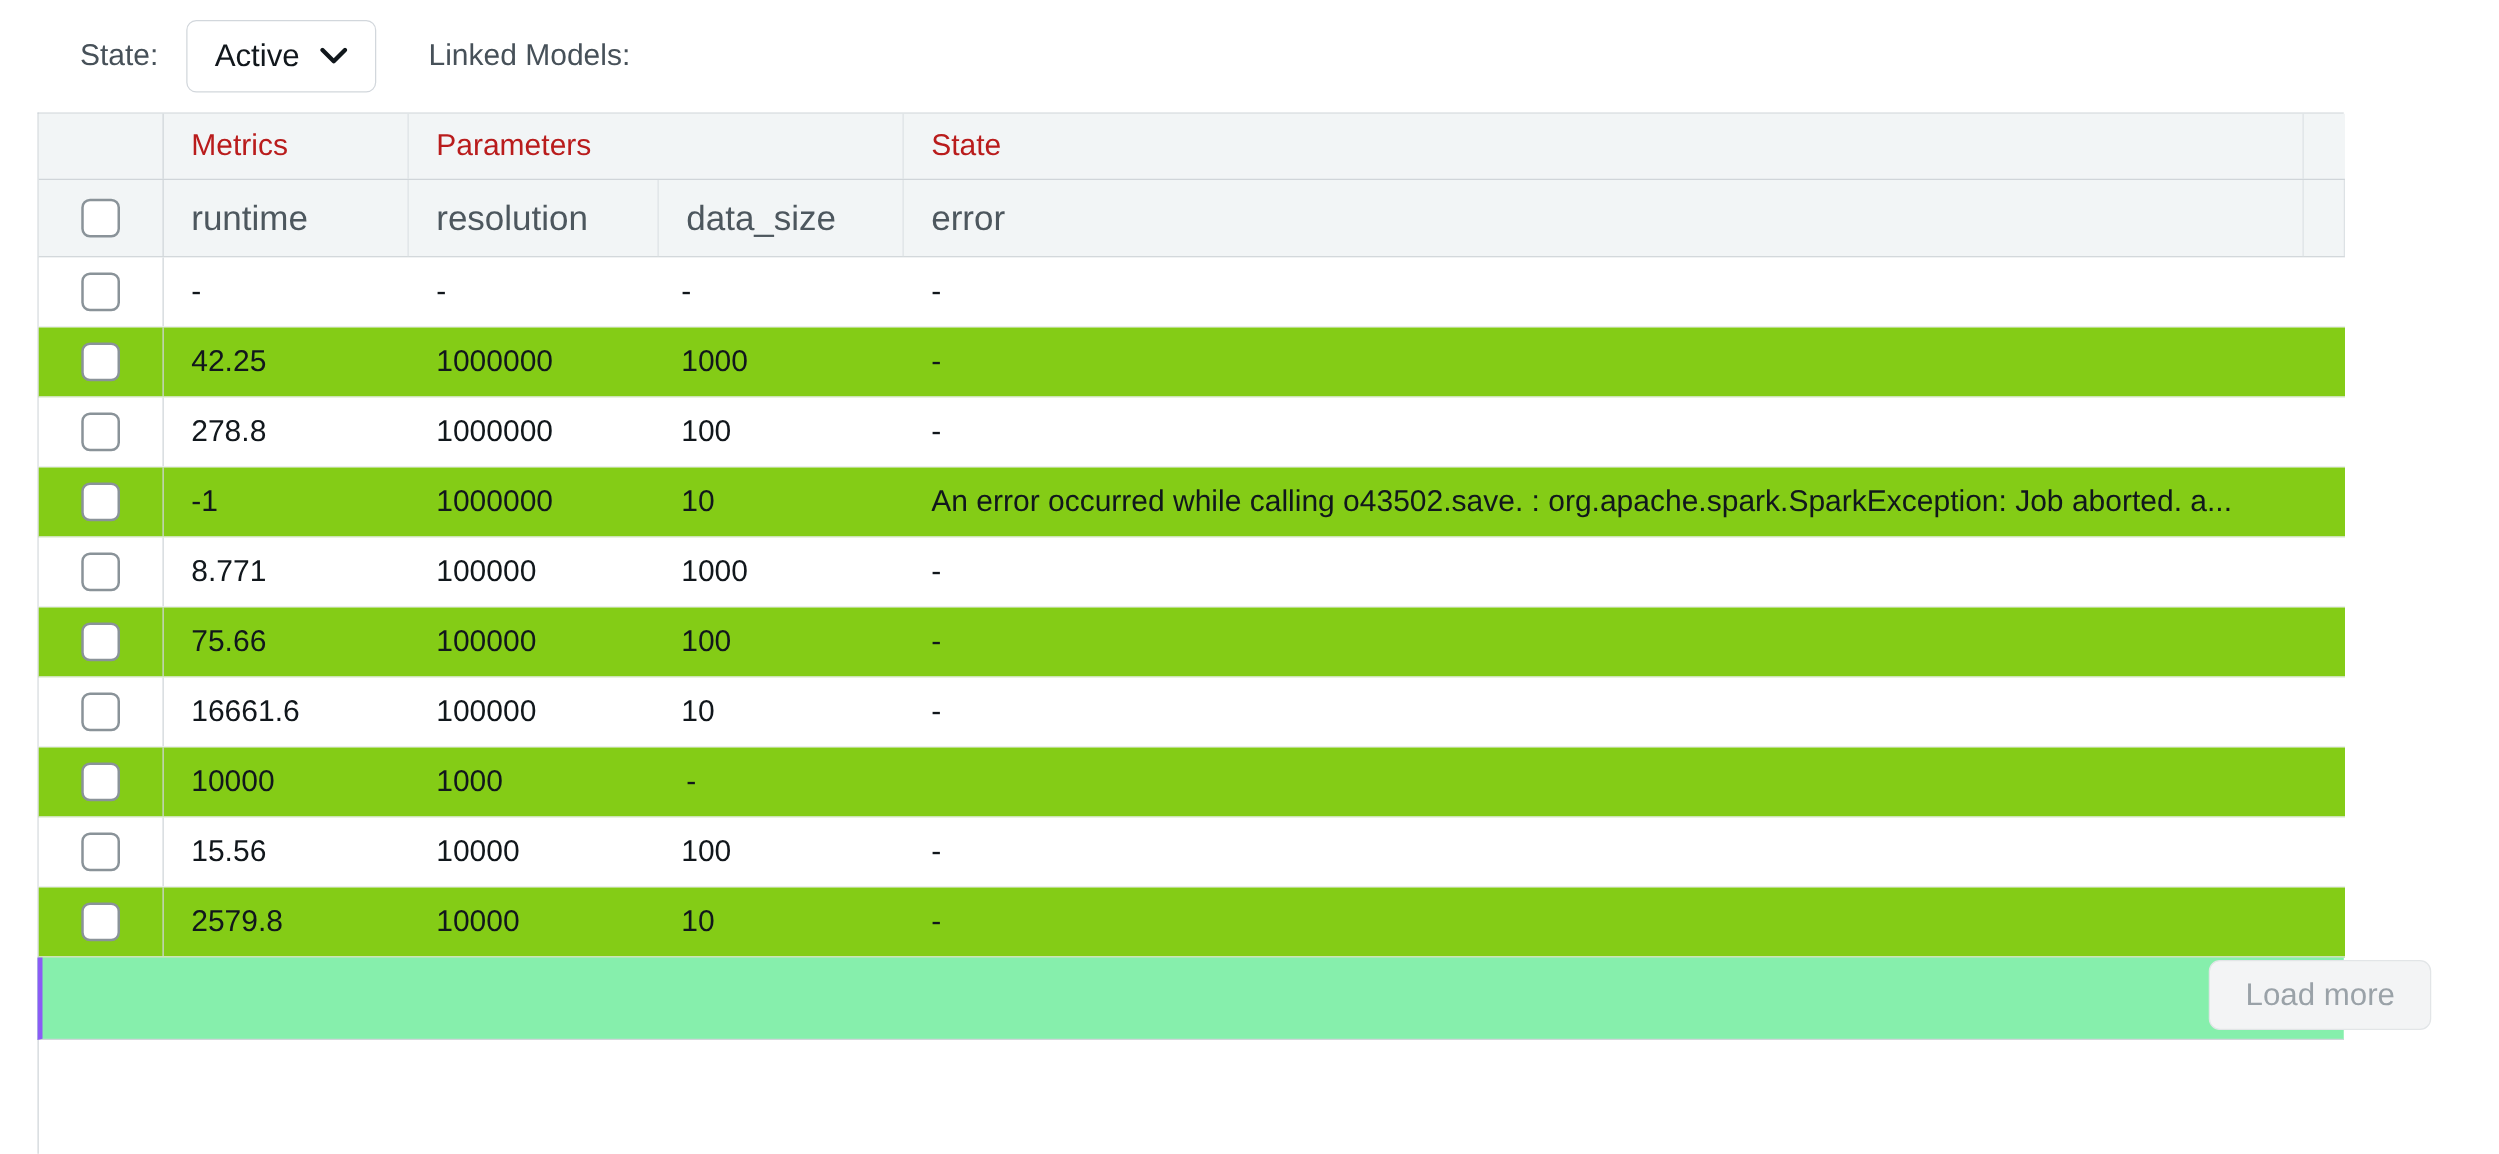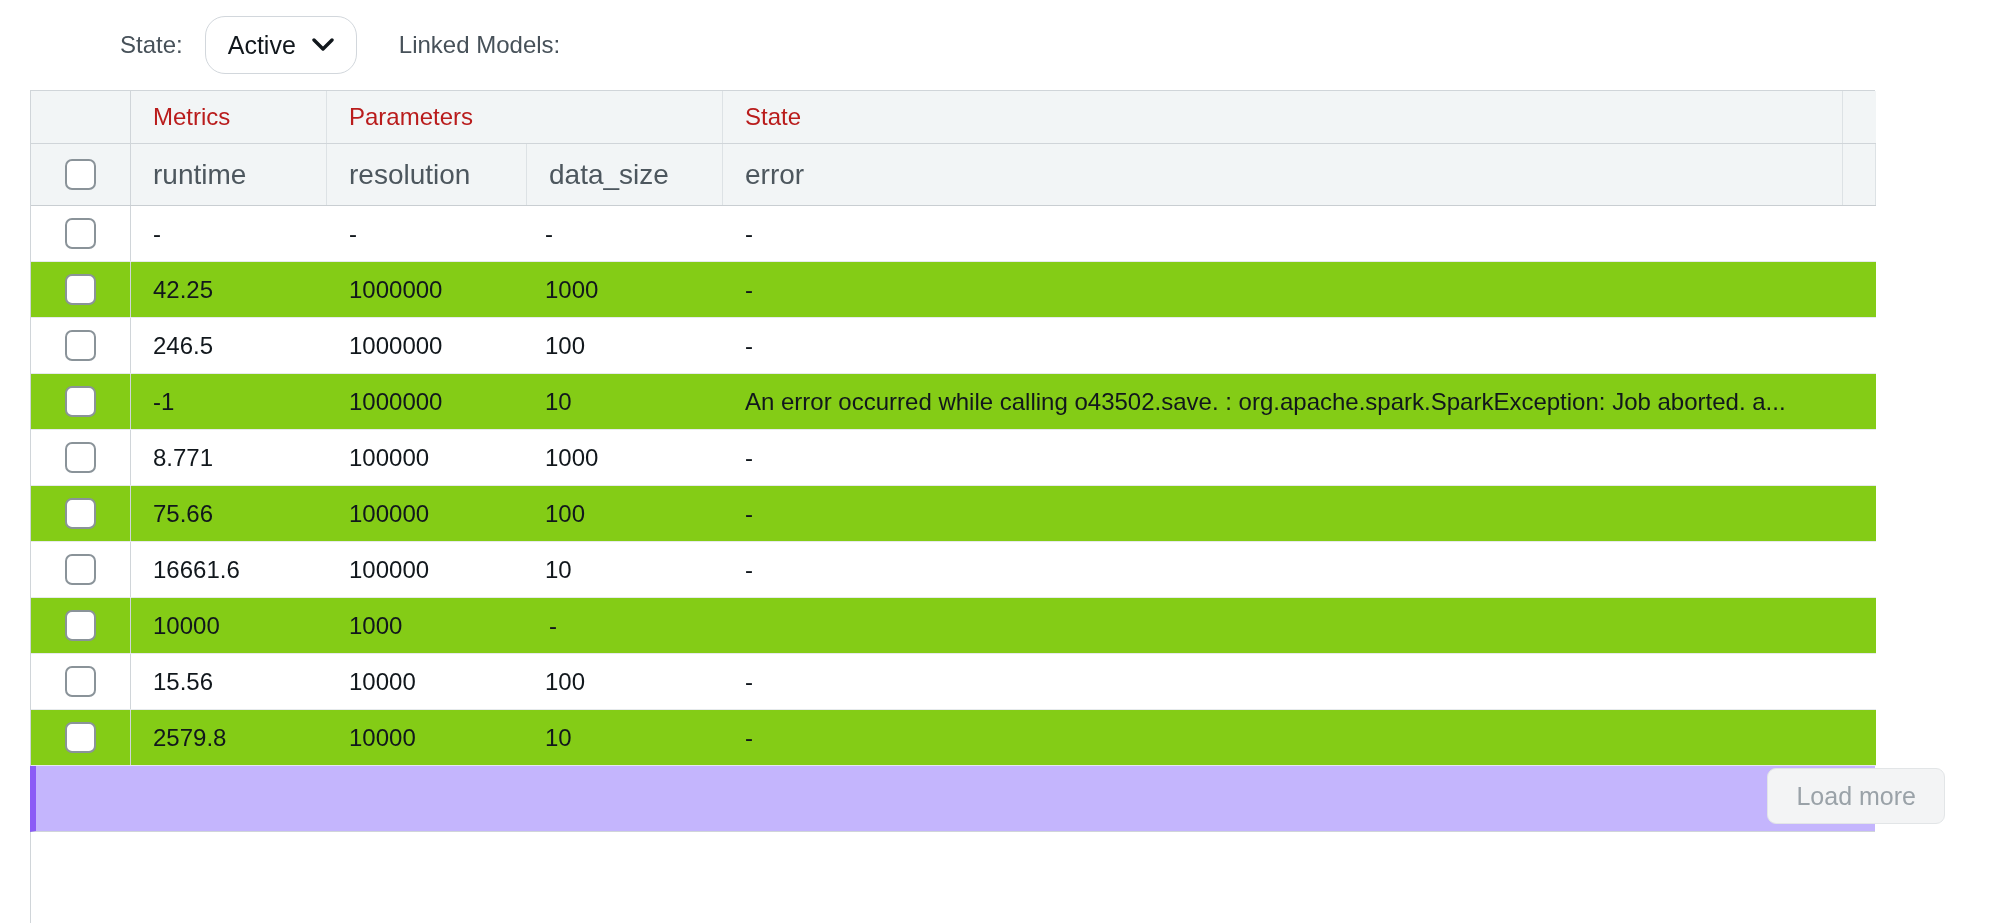--- a/index.html
+++ b/index.html
@@ -13,21 +13,21 @@
     font-family: "Liberation Sans", sans-serif;
     color: #1f272d;
     overflow: hidden;
   }
 
   
   #filter-bar {
     display: flex;
     align-items: center;
     height: 90px;
-    padding-left: 120px;
+    padding-left: 64px;
     box-sizing: border-box;
   }
   .filter-group {
     display: flex;
     align-items: center;
   }
   .filter-label {
     font-size: 24px;
     color: #475159;
     margin-right: 22px;
@@ -35,21 +35,21 @@
   }
   .dropdown {
     display: inline-flex;
     align-items: center;
     justify-content: center;
     height: 58px;
     min-width: 150px;
     padding: 0 22px;
     background: #ffffff;
     border: 1px solid #d2d7dc;
-    border-radius: 20px;
+    border-radius: 8px;
     box-sizing: border-box;
     cursor: pointer;
   }
   .dropdown .dd-text {
     font-size: 25px;
     color: #11171c;
     white-space: nowrap;
   }
   .dropdown .chev {
     margin-left: 16px;
@@ -160,24 +160,24 @@
     text-overflow: ellipsis;
     white-space: nowrap;
   }
 
   
   #table-footer {
     position: relative;
     margin-left: 30px;
     width: 1845px;
     height: 66px;
-    border-left: 6px solid #8b5cf6;
+    border-left: 4px solid #8b5cf6;
     border-bottom: 1px solid #d0d5d9;
     box-sizing: border-box;
-    background: #c4b5fd;
+    background: #86efac;
   }
   #load-more {
     position: absolute;
     right: -70px;
     top: 2px;
     height: 56px;
     padding: 0 28px;
     display: inline-flex;
     align-items: center;
     justify-content: center;
@@ -266,21 +266,21 @@
         <div class="cell c-resolution">1000</div>
         <div class="cell c-error">
           <span class="etext">-</span>
         </div>
         <div class="cell c-end"></div>
       </div>
       <div class="trow data-row">
         <div class="cb-cell">
           <span class="checkbox"></span>
         </div>
-        <div class="cell c-runtime">246.5</div>
+        <div class="cell c-runtime">278.8</div>
         <div class="cell c-datasize">1000000</div>
         <div class="cell c-resolution">100</div>
         <div class="cell c-error">
           <span class="etext">-</span>
         </div>
         <div class="cell c-end"></div>
       </div>
       <div class="trow data-row alt">
         <div class="cb-cell">
           <span class="checkbox"></span>

